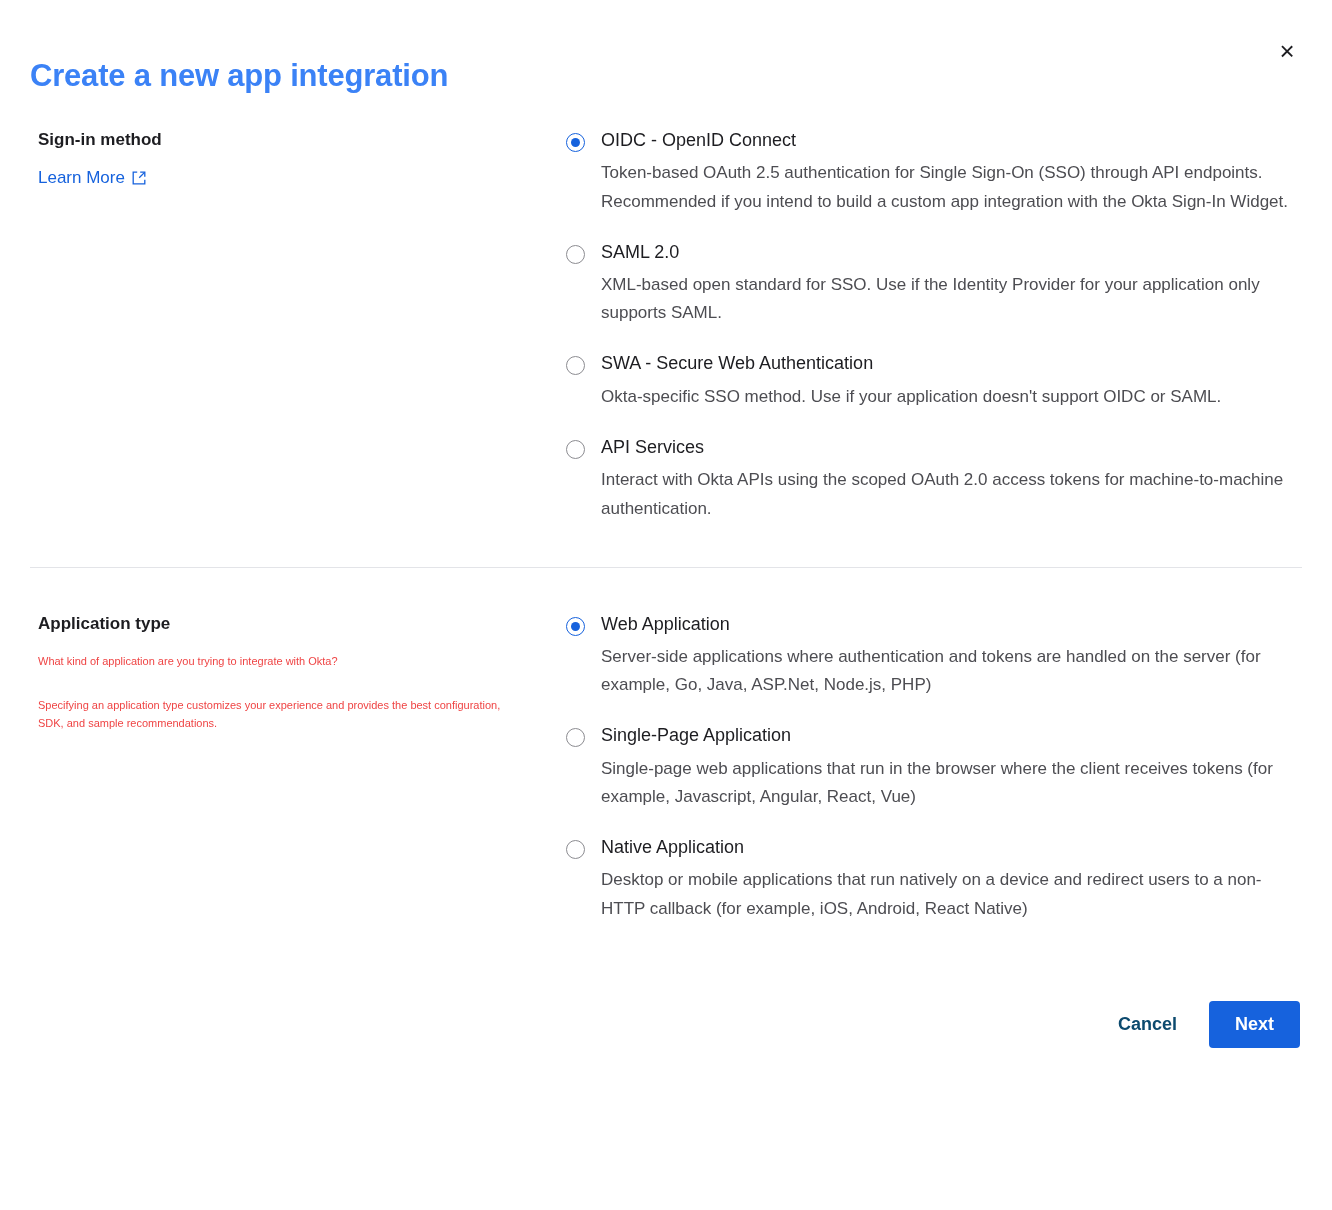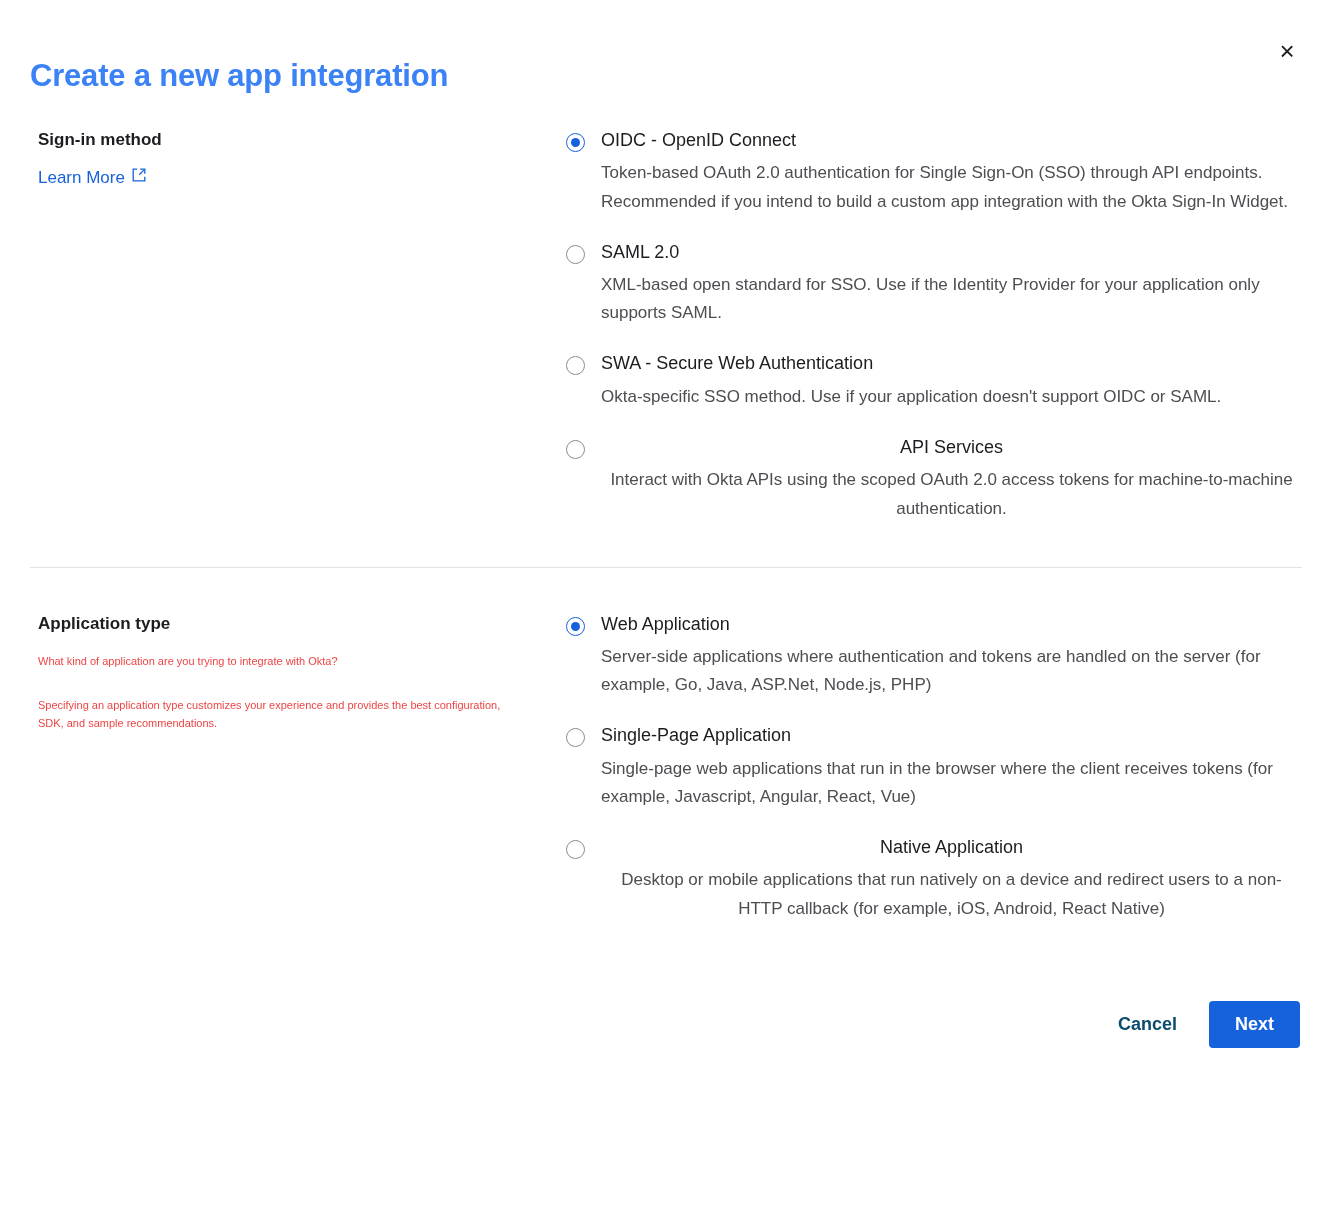--- a/index.html
+++ b/index.html
@@ -60,20 +60,21 @@
     padding-top: 2px;
   }
   .section-label {
     font-size: 17px;
     font-weight: bold;
     color: #1d1d21;
     margin: 0 0 18px 0;
   }
   .learn-more {
     display: inline-flex;
+    align-items: center;
     gap: 7px;
     font-size: 17px;
     color: #1662dd;
     text-decoration: none;
     cursor: pointer;
   }
   .learn-more .ext-icon {
     display: inline-block;
     width: 14px;
     height: 14px;
@@ -88,21 +89,21 @@
     max-width: 480px;
   }
   .helper-text:last-child { margin-bottom: 0; }
 
   
   .option {
     display: flex;
     align-items: flex-start;
     margin-bottom: 24px;
   }
-  .option:last-child { margin-bottom: 0; text-align: center; }
+  .option:last-child { margin-bottom: 0; }
   .radio {
     flex: 0 0 auto;
     width: 19px;
     height: 19px;
     border-radius: 50%;
     border: 1.5px solid #8c8c91;
     background: #fff;
     margin-top: 5px;
     margin-right: 16px;
     position: relative;
@@ -198,21 +199,21 @@
           </svg>
         </span>
       </a>
     </div>
     <div class="section-right">
 
       <div class="option">
         <span class="radio checked"></span>
         <div class="option-body">
           <p class="option-title">OIDC - OpenID Connect</p>
-          <p class="option-desc">Token-based OAuth 2.0 authentication for Single Sign-On (SSO) through API endpoints. Recommended if you intend to build a custom app integration with the Okta Sign-In Widget.</p>
+          <p class="option-desc">Token-based OAuth 2.5 authentication for Single Sign-On (SSO) through API endpoints. Recommended if you intend to build a custom app integration with the Okta Sign-In Widget.</p>
         </div>
       </div>
 
       <div class="option">
         <span class="radio"></span>
         <div class="option-body">
           <p class="option-title">SAML 2.0</p>
           <p class="option-desc">XML-based open standard for SSO. Use if the Identity Provider for your application only supports SAML.</p>
         </div>
       </div>

